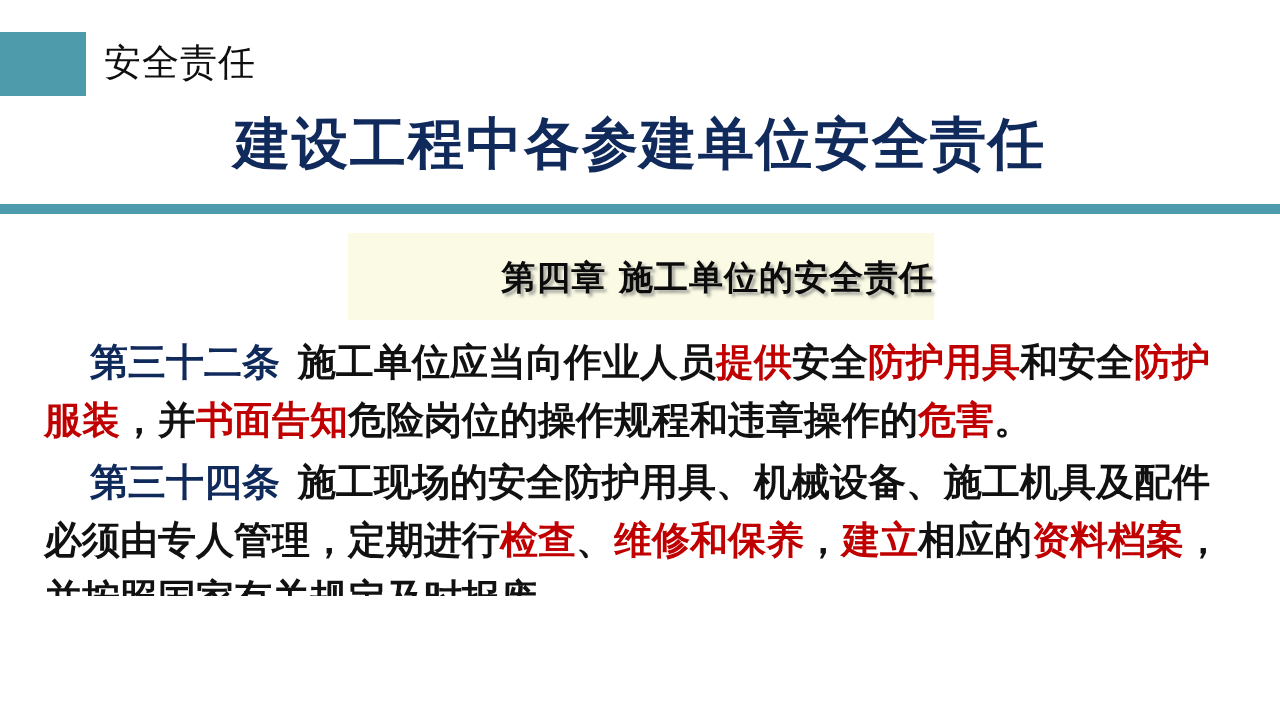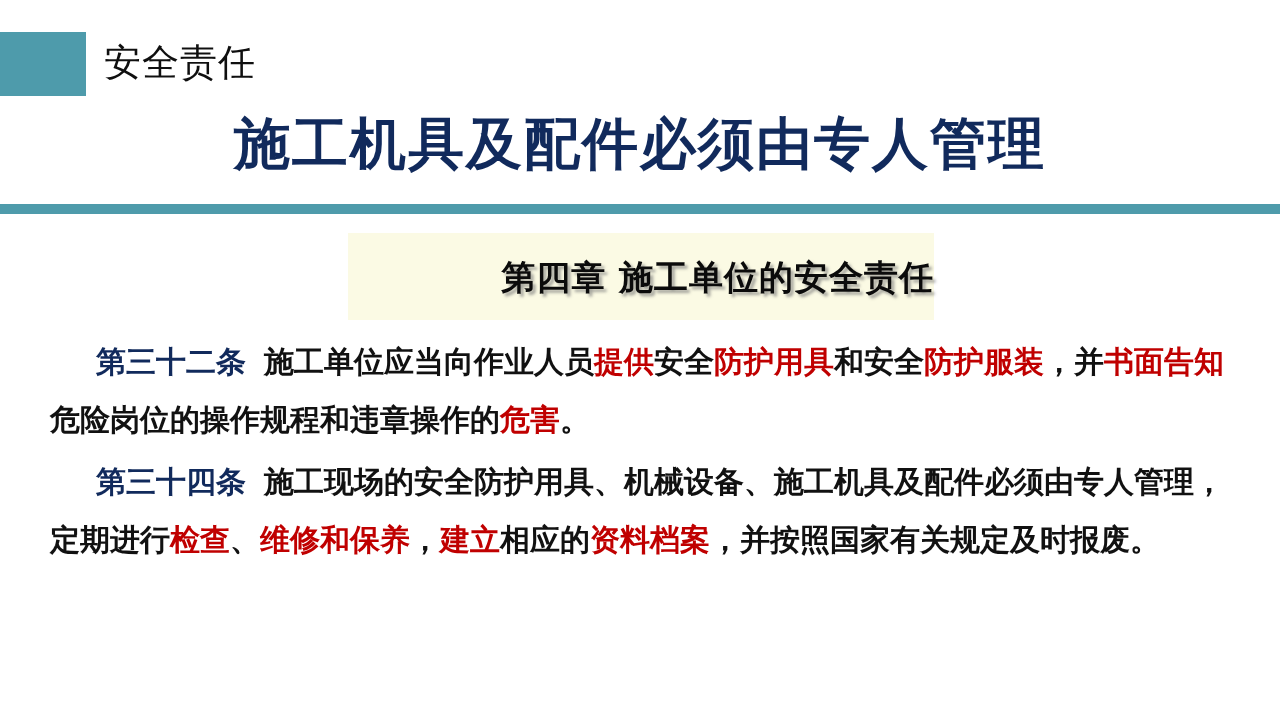--- a/index.html
+++ b/index.html
@@ -84,24 +84,24 @@
     font-weight: 700;
     color: #0b0b0b;
     letter-spacing: 1px;
     white-space: nowrap;
     text-shadow: 3px 3px 3px rgba(120,120,120,0.65);
   }
 
   
   .body-copy {
     position: absolute;
-    left: 50px;
+    left: 44px;
     top: 333px;
     width: 1200px;
-    font-size: 30px;
+    font-size: 38px;
     line-height: 58px;
     font-weight: 700;
     color: #111111;
     letter-spacing: 0px;
   }
   .para { margin: 0; }
   .para + .para { margin-top: 4px; }
   .indent { display: inline-block; width: 46px; }
   .gap { display: inline-block; width: 18px; }
   .t-navy { color: #112a5c; }
@@ -138,21 +138,21 @@
 </style>
 </head>
 <body>
 
 <div class="slide">
 
   <div class="kicker-block"></div>
 
   <div class="kicker-text">安全责任</div>
 
-  <div class="slide-title">施工机具及配件必须由专人管理</div>
+  <div class="slide-title">建设工程中各参建单位安全责任</div>
 
   <div class="header-rule"></div>
 
   <div class="chapter-banner">
     <span class="chapter-banner-text">第四章 施工单位的安全责任</span>
   </div>
 
   <div class="body-copy">
     <p class="para">
       <span class="indent"></span><span class="runs"><span class="t-navy">第三十二条</span><span class="gap"></span><span class="t-black">施工单位应当向作业人员</span><span class="t-red">提供</span><span class="t-black">安全</span><span class="t-red">防护用具</span><span class="t-black">和安全</span><span class="t-red">防护服装</span><span class="t-black">，并</span><span class="t-red">书面告知</span><span class="t-black">危险岗位的操作规程和违章操作的</span><span class="t-red">危害</span><span class="t-black">。</span></span>

